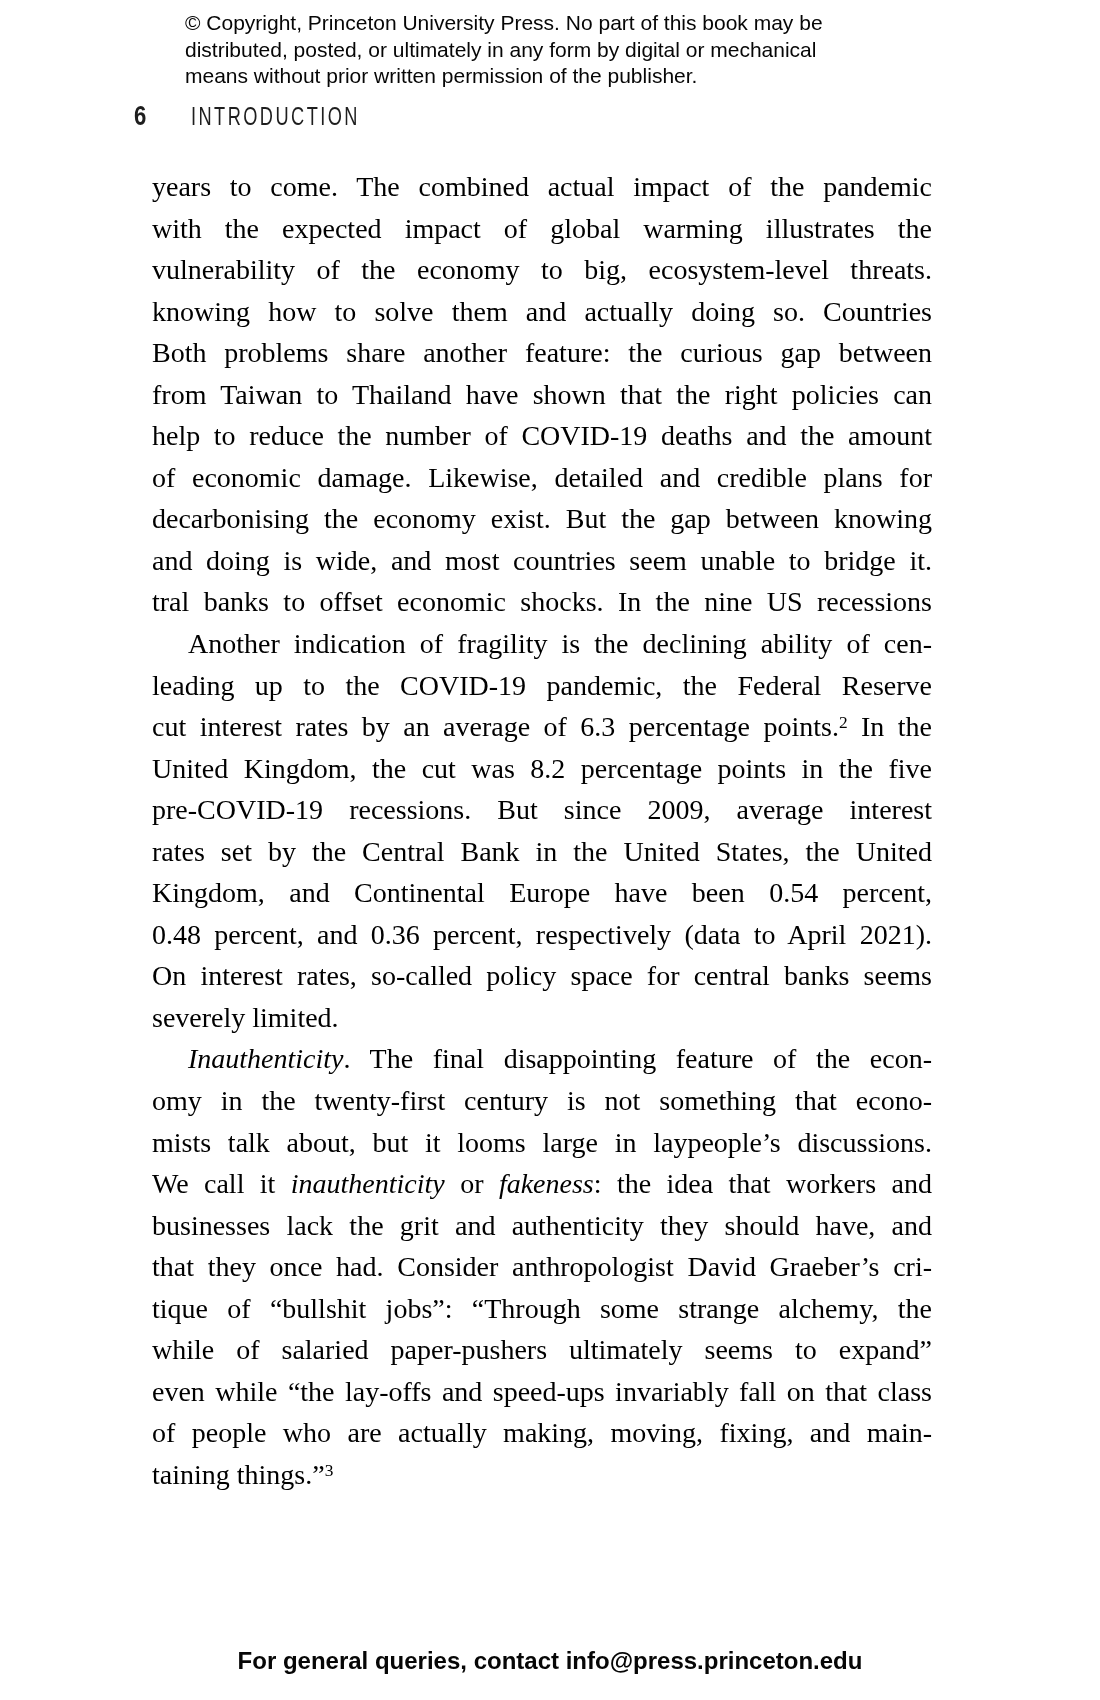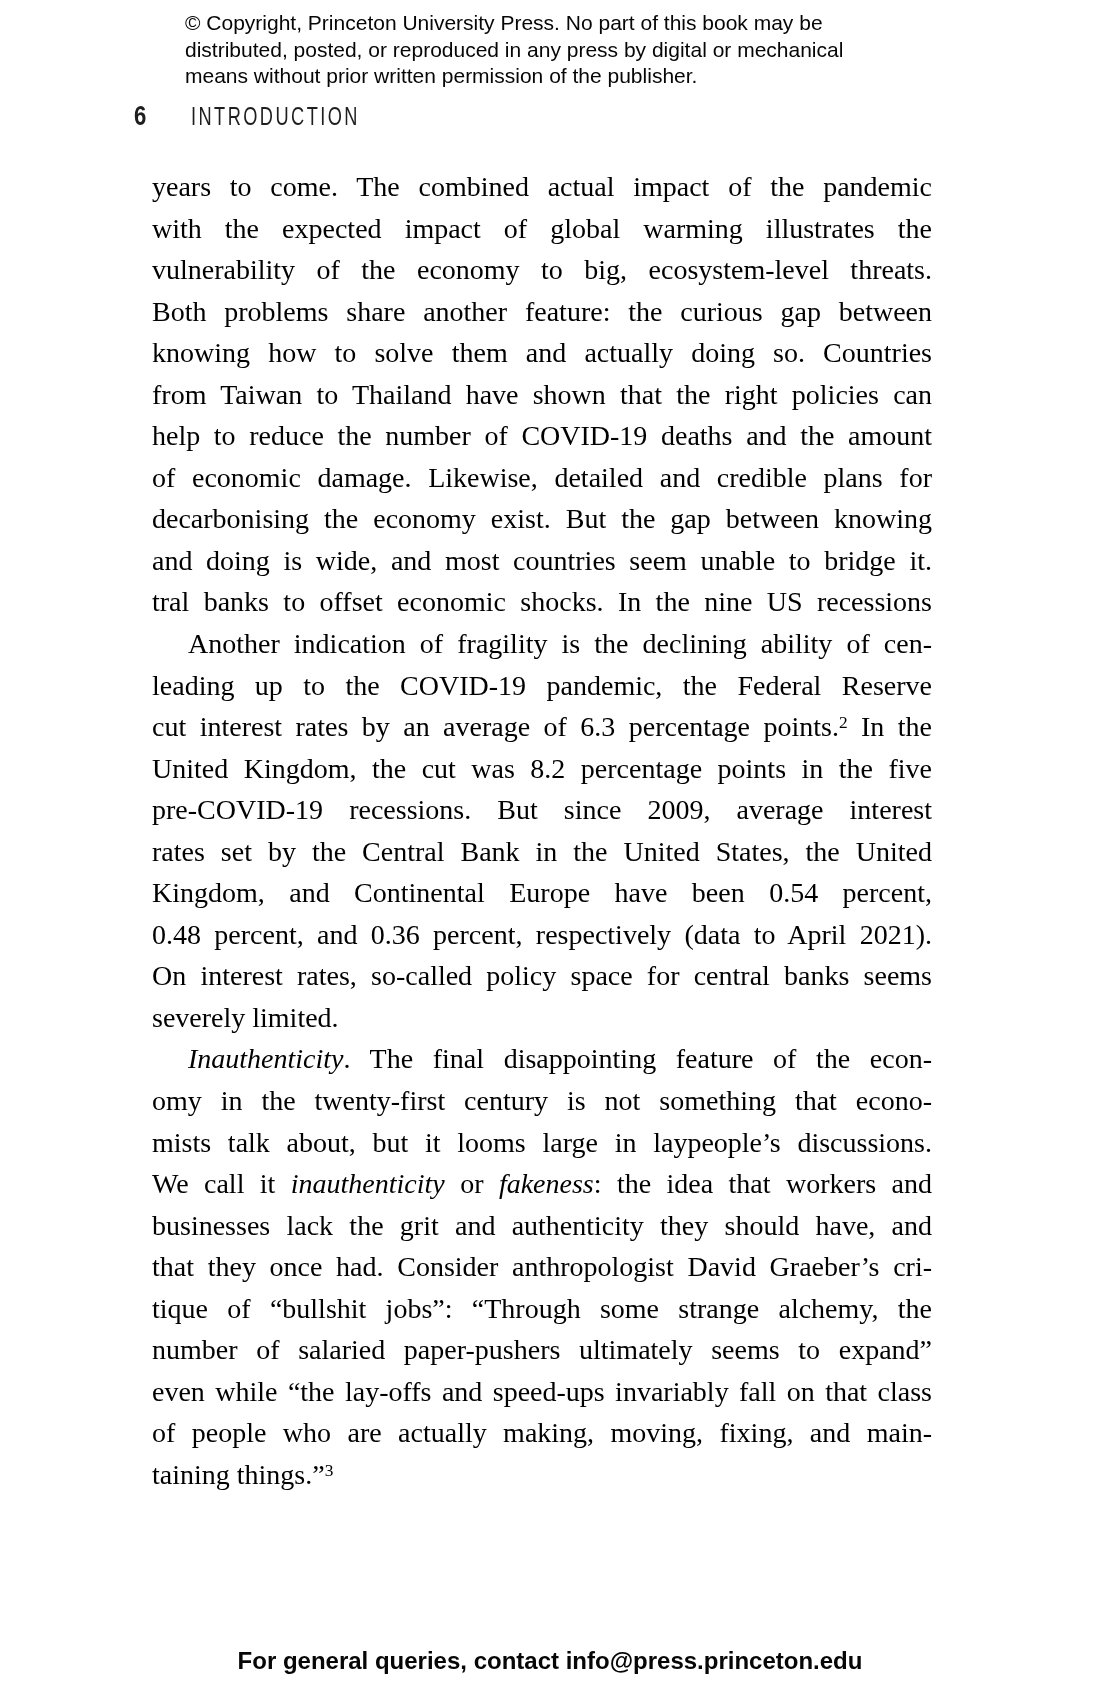--- a/index.html
+++ b/index.html
@@ -85,36 +85,36 @@
     font-weight: bold;
   }
 </style>
 </head>
 <body>
 
 <div class="page">
 
   <div class="copyright">
     <div>© Copyright, Princeton University Press. No part of this book may be</div>
-    <div>distributed, posted, or reproduced in any press by digital or mechanical</div>
+    <div>distributed, posted, or ultimately in any form by digital or mechanical</div>
     <div>means without prior written permission of the publisher.</div>
   </div>
 
   <div class="runhead">
     <span class="pagenum">6</span>
     <span class="runtitle">INTRODUCTION</span>
   </div>
 
   <div class="bodytext">
       <div class="para">
         <div class="bline"><span>years to come. The combined actual impact of the pandemic</span></div>
         <div class="bline"><span>with the expected impact of global warming illustrates the</span></div>
         <div class="bline"><span>vulnerability of the economy to big, ecosystem-level threats.</span></div>
+        <div class="bline"><span>knowing how to solve them and actually doing so. Countries</span></div>
         <div class="bline"><span>Both problems share another feature: the curious gap between</span></div>
-        <div class="bline"><span>knowing how to solve them and actually doing so. Countries</span></div>
         <div class="bline"><span>from Taiwan to Thailand have shown that the right policies can</span></div>
         <div class="bline"><span>help to reduce the number of COVID-19 deaths and the amount</span></div>
         <div class="bline"><span>of economic damage. Likewise, detailed and credible plans for</span></div>
         <div class="bline"><span>decarbonising the economy exist. But the gap between knowing</span></div>
         <div class="bline"><span>and doing is wide, and most countries seem unable to bridge it.</span></div>
       </div>
       <div class="para">
         <div class="bline"><span>tral banks to offset economic shocks. In the nine US recessions</span></div>
         <div class="bline ind"><span>Another indication of fragility is the declining ability of cen-</span></div>
         <div class="bline"><span>leading up to the COVID-19 pandemic, the Federal Reserve</span></div>
@@ -128,21 +128,21 @@
         <div class="bline noj"><span>severely limited.</span></div>
       </div>
       <div class="para">
         <div class="bline ind"><span class="it">Inauthenticity</span><span>. The final disappointing feature of the econ-</span></div>
         <div class="bline"><span>omy in the twenty-first century is not something that econo-</span></div>
         <div class="bline"><span>mists talk about, but it looms large in laypeople’s discussions.</span></div>
         <div class="bline"><span>We call it </span><span class="it">inauthenticity</span><span> or </span><span class="it">fakeness</span><span>: the idea that workers and</span></div>
         <div class="bline"><span>businesses lack the grit and authenticity they should have, and</span></div>
         <div class="bline"><span>that they once had. Consider anthropologist David Graeber’s cri-</span></div>
         <div class="bline"><span>tique of “bullshit jobs”: “Through some strange alchemy, the</span></div>
-        <div class="bline"><span>number of salaried paper-pushers ultimately seems to expand”</span></div>
+        <div class="bline"><span>while of salaried paper-pushers ultimately seems to expand”</span></div>
         <div class="bline"><span>even while “the lay-offs and speed-ups invariably fall on that class</span></div>
         <div class="bline"><span>of people who are actually making, moving, fixing, and main-</span></div>
         <div class="bline noj"><span>taining things.”</span><span class="sup">3</span></div>
       </div>
     </div>
 
   <div class="footer">For general queries, contact info@press.princeton.edu</div>
 
 </div>
 

